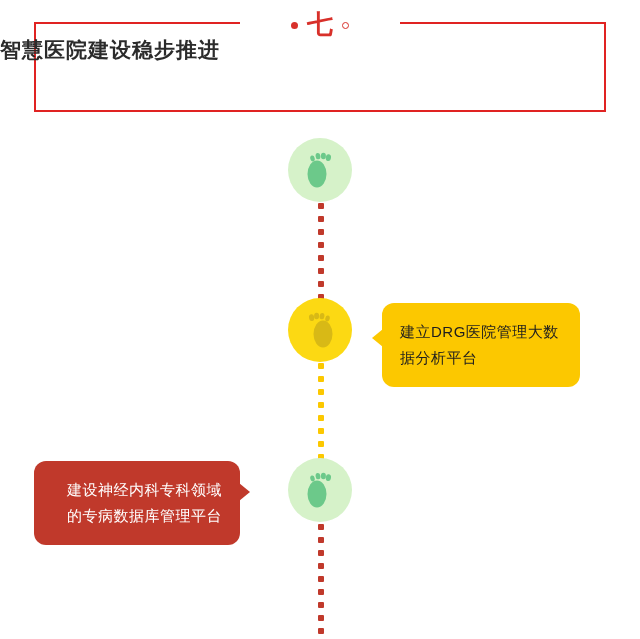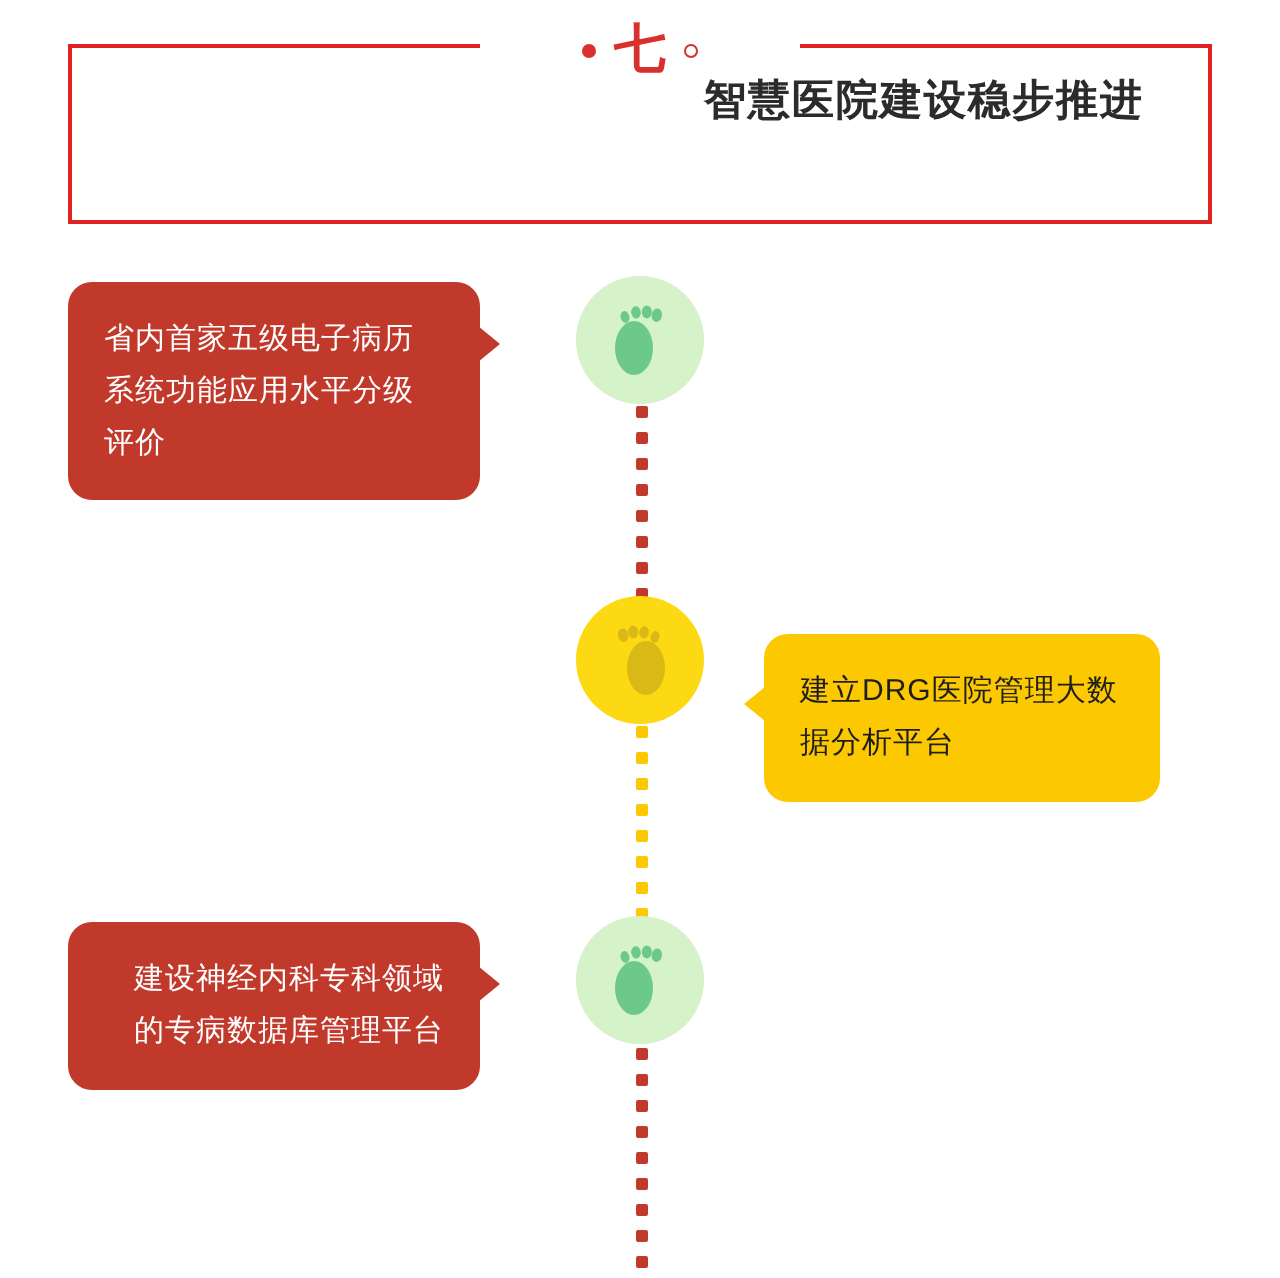--- a/index.html
+++ b/index.html
@@ -67,21 +67,21 @@
     line-height: 1;
     letter-spacing: 0;
     flex: 0 0 auto;
     transform: translateY(-1px);
   }
   .header-title {
     position: absolute;
     left: 0;
     top: 36px;
     width: 572px;
-    text-align: right;
+    text-align: left;
     font-size: 21px;
     font-weight: bold;
     color: #2b2b2b;
     letter-spacing: 1px;
   }
 
   
   .timeline {
     position: absolute;
     left: 0;
@@ -164,21 +164,21 @@
   }
   .callout-right .tail {
     left: -10px;
     top: 26px;
     border-top: 9px solid transparent;
     border-bottom: 9px solid transparent;
     border-right: 11px solid #fcc800;
   }
 
   .callout-1 { left: 34px;  top: 141px; width: 206px; }
-  .callout-2 { left: 382px; top: 317px; width: 198px; }
+  .callout-2 { left: 382px; top: 303px; width: 198px; }
   .callout-3 { left: 34px;  top: 461px; width: 206px; text-align: right; }
 
   .callout p { margin: 0; }
 </style>
 </head>
 <body>
 
 <div class="header"></div>
 <div class="header-notch"></div>
 
@@ -255,24 +255,20 @@
   <div class="node green node-3">
     <svg class="foot-svg" viewBox="0 0 46 46">
       <ellipse cx="20" cy="27" rx="9.5" ry="13.5" fill="#6cc98a"></ellipse>
       <ellipse cx="15.5" cy="11.5" rx="2.2" ry="3" fill="#6cc98a" transform="rotate(-14 15.5 11.5)"></ellipse>
       <ellipse cx="21" cy="9.2" rx="2.4" ry="3.1" fill="#6cc98a" transform="rotate(-7 21 9.2)"></ellipse>
       <ellipse cx="26.4" cy="9" rx="2.5" ry="3.2" fill="#6cc98a"></ellipse>
       <ellipse cx="31.4" cy="10.6" rx="2.6" ry="3.4" fill="#6cc98a" transform="rotate(9 31.4 10.6)"></ellipse>
     </svg>
   </div>
 
-  <div class="callout callout-left callout-1">
-    <span class="tail"></span>
-    <p>省内首家五级电子病历系统功能应用水平分级评价</p>
-  </div>
 
   <div class="callout callout-right callout-2">
     <span class="tail"></span>
     <p>建立DRG医院管理大数据分析平台</p>
   </div>
 
   <div class="callout callout-left callout-3">
     <span class="tail"></span>
     <p>建设神经内科专科领域的专病数据库管理平台</p>
   </div>

